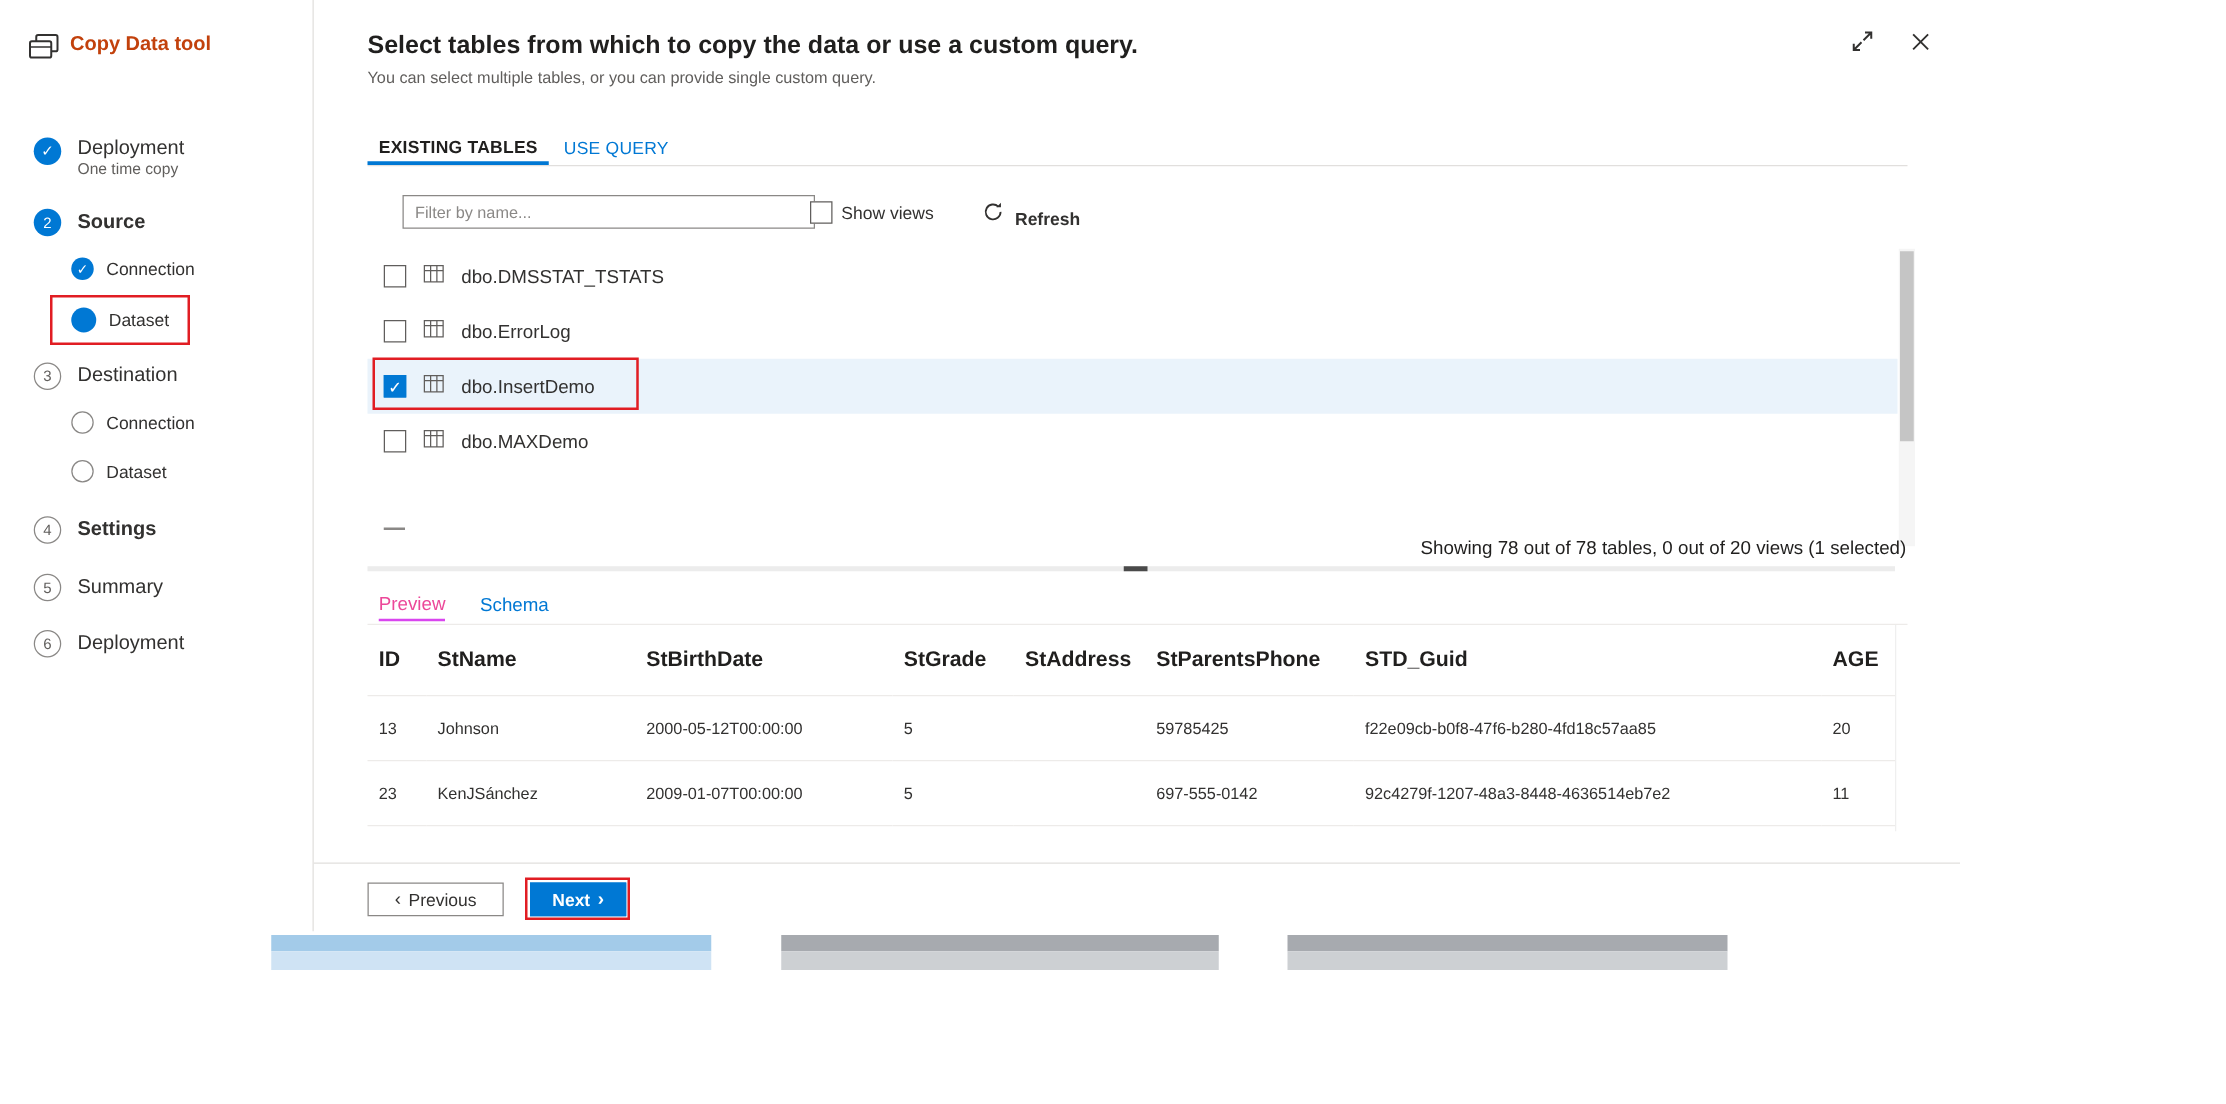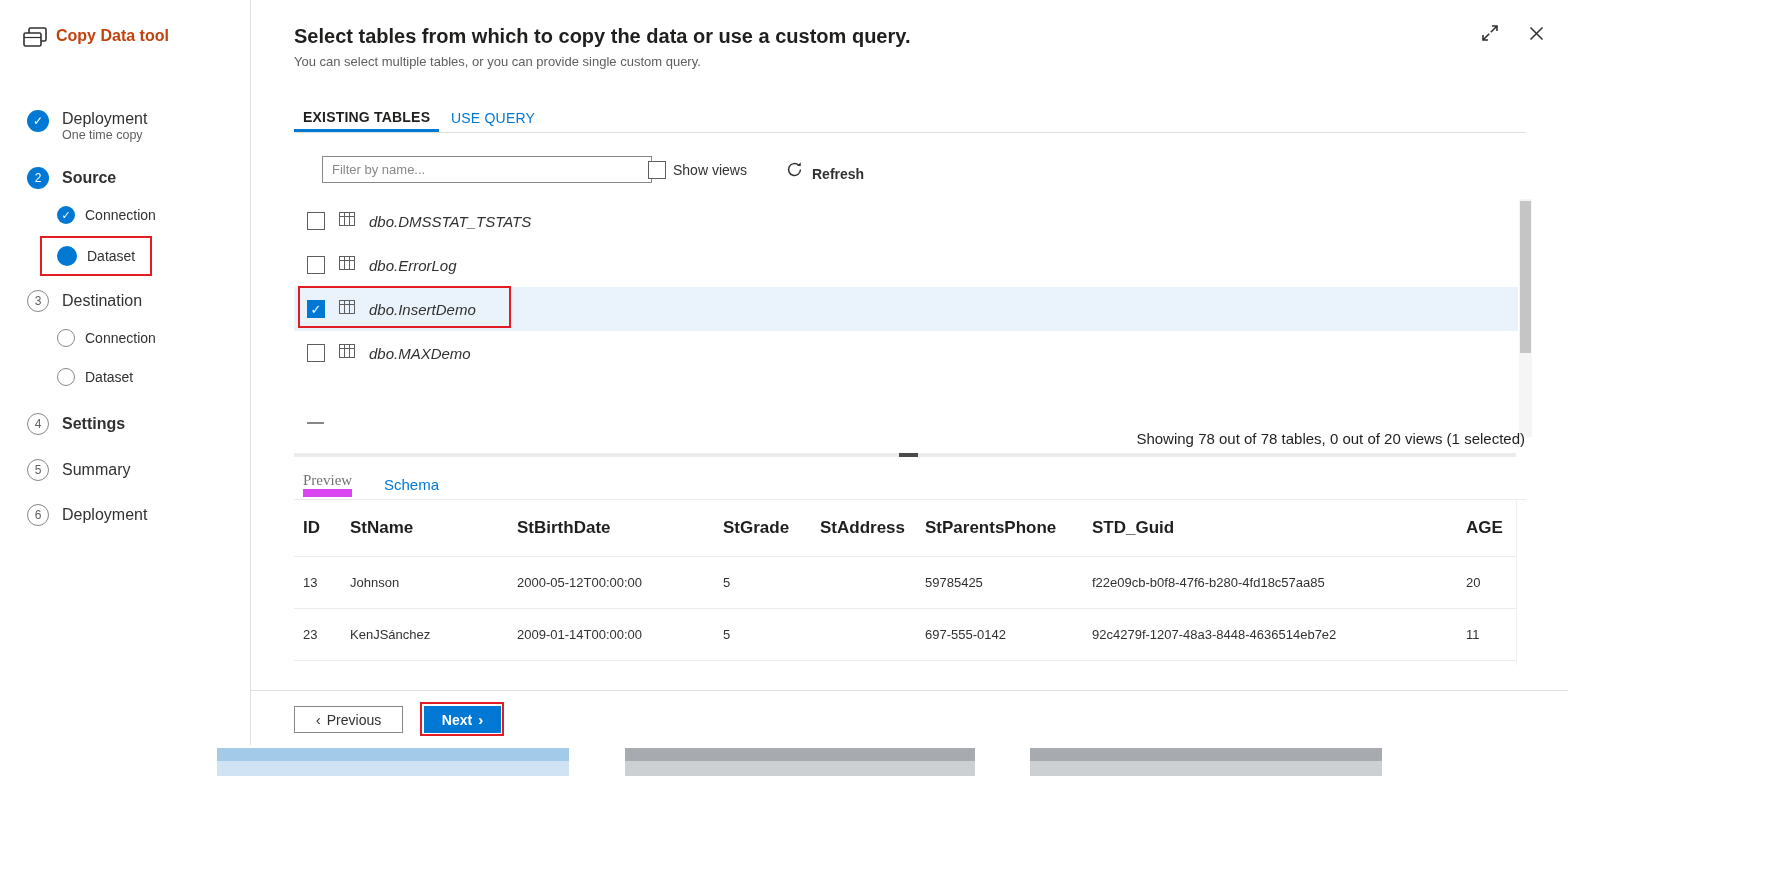--- a/index.html
+++ b/index.html
@@ -45,31 +45,31 @@
   
   .filter-input{left:294px;top:156px;width:330px;height:27px;border:1px solid #8a8886;padding:0 9px;font-size:13px;font-family:"Liberation Sans",sans-serif;color:#323130;margin-left:28px;}
   .filter-input::placeholder{color:#8a8886;}
   .cbx{width:18px;height:18px;border:1px solid #605e5c;background:#fff;display:inline-flex;align-items:center;justify-content:center;}
   .cbx.checked{background:var(--accent);border-color:var(--accent);color:#fff;font-size:13px;}
   .inline-label{font-size:14px;color:#323130;}
 
   
   .trow{left:294px;width:1224px;height:44px;display:flex;align-items:center;gap:12px;padding-left:13px;cursor:pointer;}
   .trow.sel{background:var(--selected-row);}
-  .tname{font-size:15px;color:#323130;font-style:italic;}
+  .tname{font-size:15px;color:#323130;}
   .scroll-v{left:1519px;top:199px;width:13px;height:238px;background:#f5f5f5;}
   .scroll-v .thumb{position:absolute;left:1px;top:2px;width:11px;height:152px;background:#c5c5c5;}
   .scroll-h-track{left:294px;top:453px;width:1222px;height:4px;background:#ececec;}
   .scroll-h-thumb{left:899px;top:453px;width:19px;height:4px;background:#4a4a4a;}
   .status-text{top:430px;right:256px;font-size:15px;color:#201f1e;}
   .partial-row{left:307px;top:422px;width:17px;height:2px;background:#8a8886;}
 
   
   .pivot{height:26px;display:flex;align-items:center;font-size:15px;cursor:pointer;}
-  .pivot.active{color:#737373;font-weight:400;border-bottom:8px solid #d946ef;font-family:Liberation Serif, serif;}
+  .pivot.active{color:#ec4899;font-weight:400;border-bottom:2px solid #d946ef;}
   .pivot.inactive{color:var(--accent);}
   .pivot-divider{left:294px;top:499px;width:1232px;height:1px;background:#edebe9;}
 
   
   .ptable{left:294px;top:500px;width:1222px;}
   .ptable table{width:100%;border-collapse:collapse;table-layout:fixed;}
   .ptable th{height:56px;text-align:left;vertical-align:middle;font-size:17px;font-weight:700;color:#201f1e;border-bottom:1px solid #edebe9;padding-left:9px;}
   .ptable td{height:52px;vertical-align:middle;font-size:13px;color:#323130;border-bottom:1px solid #edebe9;padding-left:9px;overflow:hidden;white-space:nowrap;}
   .ptable-edge{left:1516px;top:500px;width:1px;height:165px;background:#efefef;}
 
@@ -281,21 +281,21 @@
           <td>2000-05-12T00:00:00</td>
           <td>5</td>
           <td></td>
           <td>59785425</td>
           <td>f22e09cb-b0f8-47f6-b280-4fd18c57aa85</td>
           <td>20</td>
         </tr>
         <tr>
           <td>23</td>
           <td>KenJSánchez</td>
-          <td>2009-01-14T00:00:00</td>
+          <td>2009-01-07T00:00:00</td>
           <td>5</td>
           <td></td>
           <td>697-555-0142</td>
           <td>92c4279f-1207-48a3-8448-4636514eb7e2</td>
           <td>11</td>
         </tr>
       </tbody>
     </table>
   </div>
   <div class="abs ptable-edge"></div>

